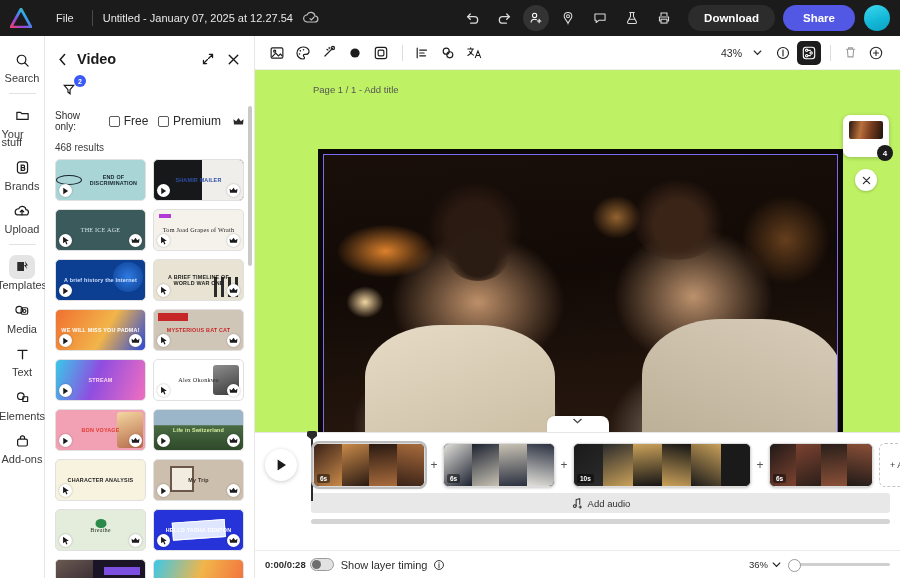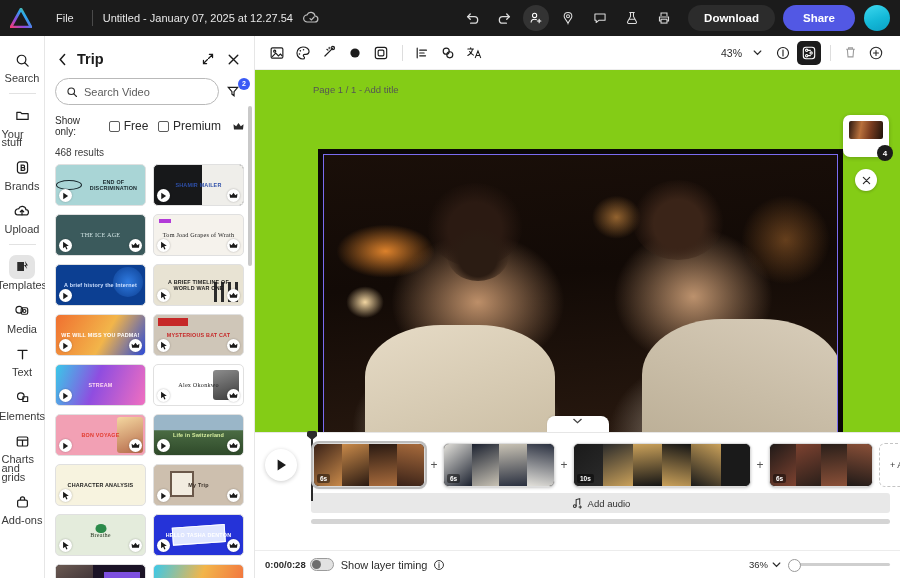--- a/index.html
+++ b/index.html
@@ -129,21 +129,21 @@
   }
   .ct-ic {
     width: 24px; height: 24px; display: flex; align-items: center; justify-content: center;
     margin-right: 2px; border-radius: 5px; color: #1c1c1c;
   }
   .ct-ic.sel { background: #1c1c1c; color: #fff; }
   .ct-sep { width: 1px; height: 16px; background: #dddddd; margin: 0 7px; }
   .ct-spacer { flex: 1; }
   .zoom-val { font-size: 10.5px; color: #2b2b2b; margin-right: 3px; }
 
-  .stage { flex: 1; background: #84cc16; position: relative; min-height: 0; }
+  .stage { flex: 1; background: #bef264; position: relative; min-height: 0; }
   .page-label { position: absolute; left: 58px; top: 14px; font-size: 9.5px; color: #555; }
   .artboard {
     position: absolute; left: 63px; top: 79px; width: 525px; height: 295px;
     background: #0a0705; padding: 5px; overflow: hidden;
   }
   .art-inner {
     width: 100%; height: 100%; position: relative; overflow: hidden;
     border: 1.5px solid #7a6bf0;
     background:
       radial-gradient(ellipse 70px 38px at 12% 34%, rgba(255,150,50,.85), rgba(255,120,30,0) 70%),
@@ -408,67 +408,49 @@
           <svg width="15" height="15" viewBox="0 0 16 16" fill="none" stroke="#1c1c1c" stroke-width="1.25">
               <circle cx="6.2" cy="6.6" r="3.5"></circle>
               <path d="M8.4 7.2h5.1v5.1H8.4z" stroke-linejoin="round"></path>
             </svg>
         </span>
         <span class="rail-lbl">Elements</span>
       </div>
       <div class="rail-item">
         <span class="rail-ic">
           <svg width="15" height="15" viewBox="0 0 16 16" fill="none" stroke="#1c1c1c" stroke-width="1.3">
-              <rect x="2.4" y="3.2" width="11.2" height="9.6" rx="1.4"></rect>
-              <path d="M2.4 6.6h11.2M8 6.6v6.2"></path>
-            </svg>
-        </span>
-        <span class="rail-lbl">Charts and grids</span>
-      </div>
-      <div class="rail-item">
-        <span class="rail-ic">
-          <svg width="15" height="15" viewBox="0 0 16 16" fill="none" stroke="#1c1c1c" stroke-width="1.3">
               <rect x="2.8" y="5.4" width="10.4" height="7.4" rx="1.6"></rect>
               <path d="M5.8 5.4V4.2a2.2 2.2 0 0 1 4.4 0v1.2"></path>
             </svg>
         </span>
         <span class="rail-lbl">Add-ons</span>
       </div>
     </div>
 
     <div class="panel">
       <div class="panel-head">
         <span class="pn-back">
           <svg width="10" height="13" viewBox="0 0 10 13" fill="none" stroke="#1b1b1b" stroke-width="1.5" stroke-linecap="round">
               <path d="M6.6 1.6 2.2 6.5l4.4 4.9"></path>
             </svg>
         </span>
-        <span class="pn-title">Trip</span>
+        <span class="pn-title">Video</span>
         <span class="pn-act">
           <svg width="14" height="14" viewBox="0 0 16 16" fill="none" stroke="#1b1b1b" stroke-width="1.4" stroke-linecap="round">
               <path d="M9.6 2.8h3.6v3.6M13.2 2.8 8.6 7.4M6.4 13.2H2.8V9.6M2.8 13.2l4.6-4.6"></path>
             </svg>
         </span>
         <span class="pn-act">
           <svg width="13" height="13" viewBox="0 0 14 14" fill="none" stroke="#1b1b1b" stroke-width="1.5" stroke-linecap="round">
               <path d="M2.4 2.4 11.6 11.6M11.6 2.4 2.4 11.6"></path>
             </svg>
         </span>
       </div>
 
       <div class="search-row">
-        <div class="search-box">
-          <span>
-            <svg width="12" height="12" viewBox="0 0 16 16" fill="none" stroke="#2b2b2b" stroke-width="1.5">
-                <circle cx="7" cy="7" r="4.4"></circle>
-                <path d="M10.4 10.4 14 14" stroke-linecap="round"></path>
-              </svg>
-          </span>
-          <input type="text" placeholder="Search Video" style="">
-        </div>
         <div class="filter-wrap">
           <span>
             <svg width="14" height="15" viewBox="0 0 16 16" fill="none" stroke="#1b1b1b" stroke-width="1.35" stroke-linecap="round">
                 <path d="M2.6 3.2h10.8L9.2 8.2v4.6L6.8 11V8.2z"></path>
               </svg>
           </span>
           <span class="filter-badge">2</span>
         </div>
       </div>
 

